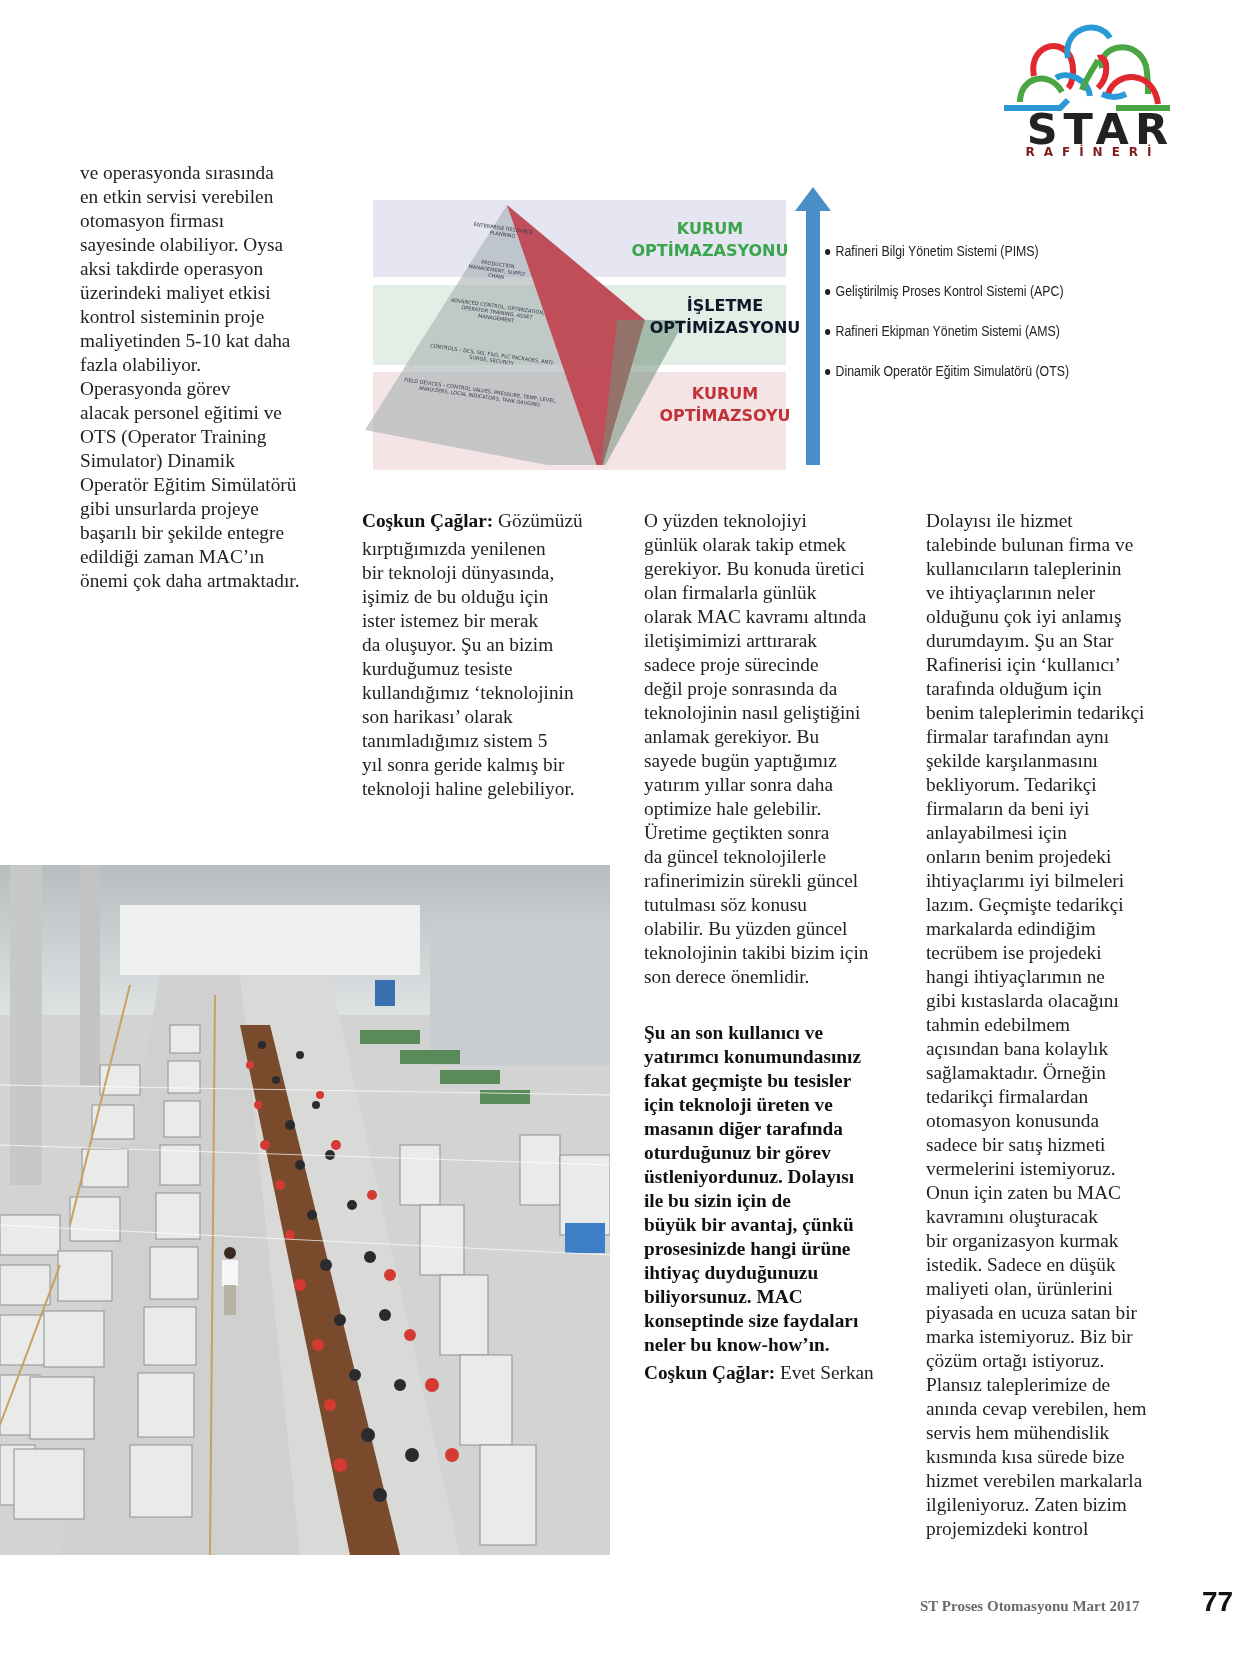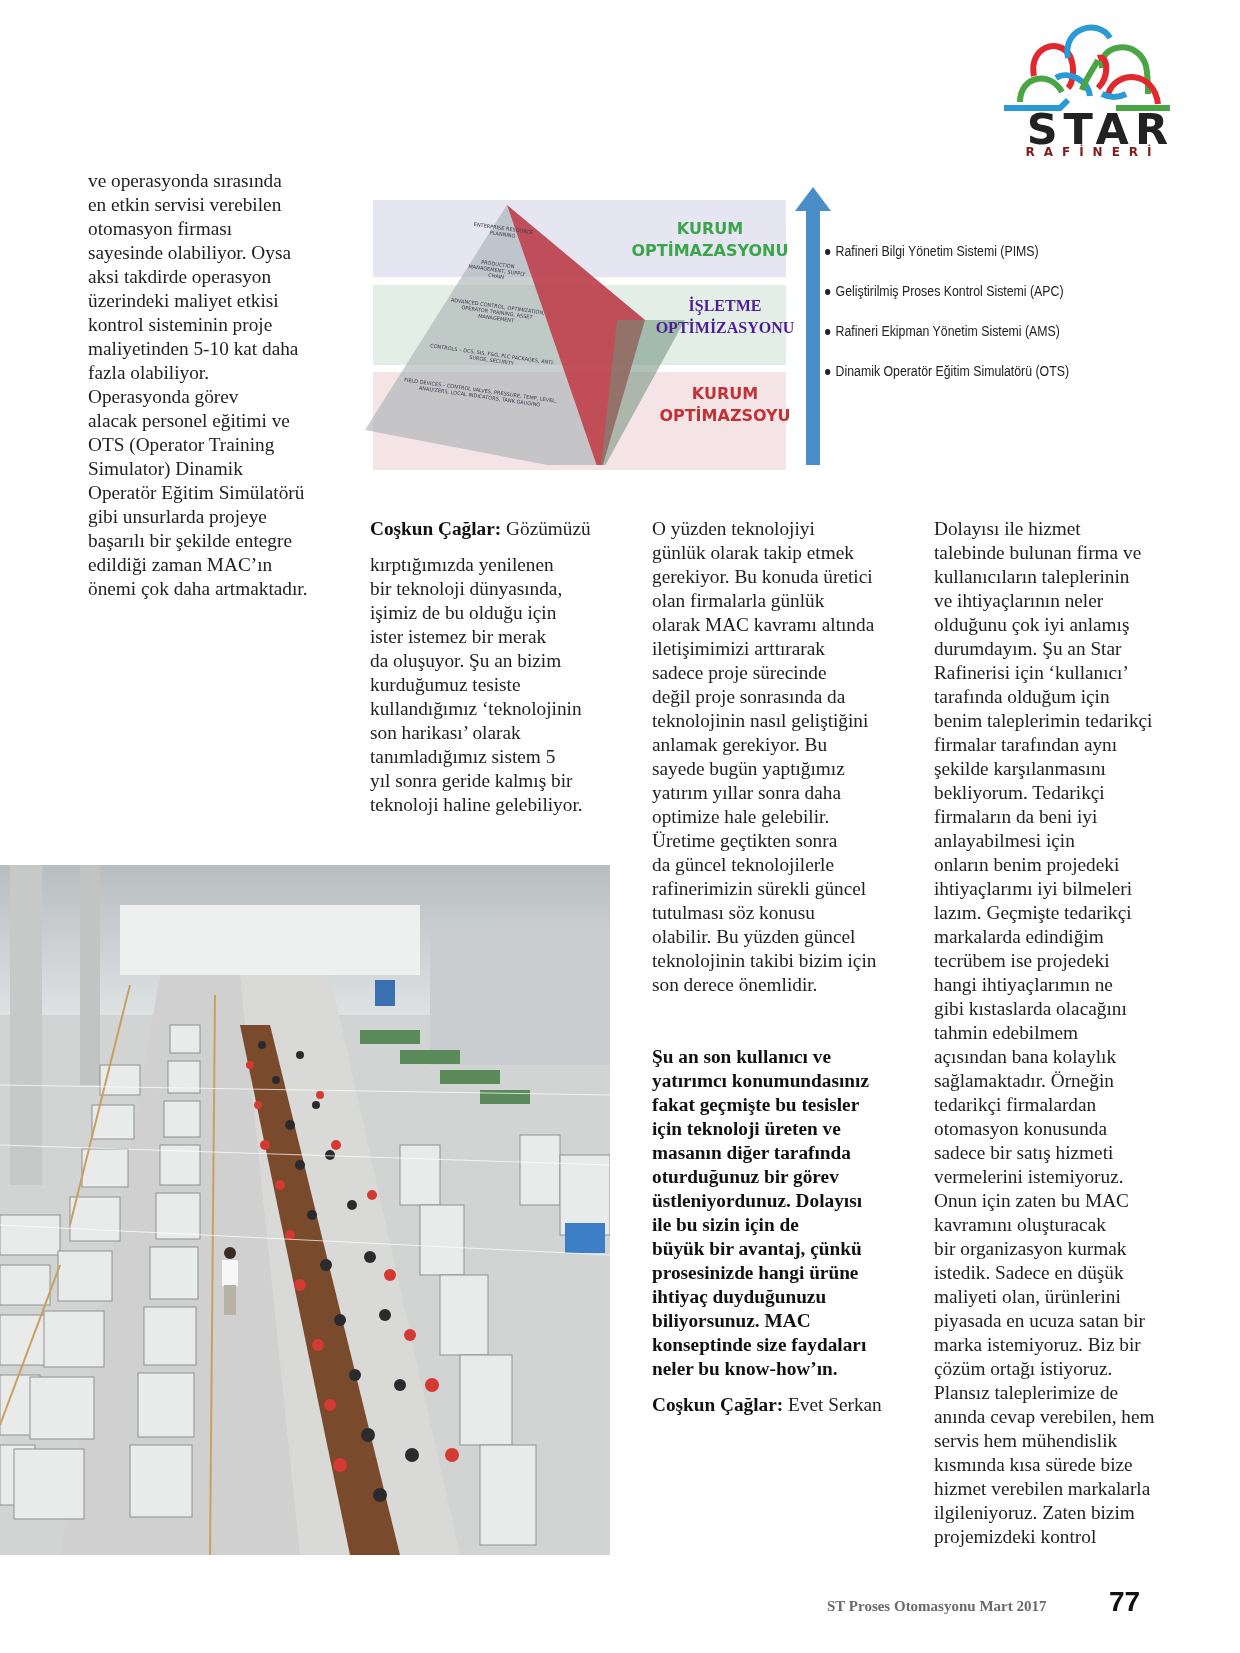--- a/index.html
+++ b/index.html
@@ -6,49 +6,49 @@
   body { width: 1240px; height: 1653px; position: relative; overflow: hidden; font-family: "DejaVu Serif", serif; color: #1a1a1a; }
 
   
   .logo { position: absolute; left: 998px; top: 14px; width: 180px; height: 140px; }
   .logo svg { position: absolute; left: 0; top: 0; }
   .logo-star { position: absolute; left: 6px; top: 98px; width: 170px; text-align: right; font-family: "DejaVu Sans", sans-serif; font-weight: bold; font-size: 43px; letter-spacing: 6px; color: #222; line-height: 34px; }
   .logo-sub { position: absolute; left: 10px; top: 131px; width: 170px; text-align: center; font-family: "DejaVu Sans", sans-serif; font-weight: bold; font-size: 12px; letter-spacing: 9px; color: #7f1d1d; }
 
   
   .col { position: absolute; font-family: "Liberation Serif", "DejaVu Serif", serif; font-size: 19.3px; line-height: 24px; color: #222; }
-  .col p { margin: 12px; white-space: pre-line; }
+  .col p { margin: 4px; white-space: pre-line; }
   .col .bold { font-weight: bold; color: #111; }
   .col .gap { height: 24px; }
   .col1 { left: 76px; top: 157px; width: 270px; }
   .col2 { left: 358px; top: 505px; width: 260px; }
   .col3 { left: 640px; top: 505px; width: 265px; }
   .col4 { left: 922px; top: 505px; width: 265px; }
 
   
   .diagram { position: absolute; left: 355px; top: 175px; width: 820px; height: 290px; }
   .band { position: absolute; left: 18px; width: 413px; }
   .band-kurum { top: 25px; height: 77px; background: #e6e5f2; }
   .band-isletme { top: 110px; height: 80px; background: #e3efe6; }
   .band-proses { top: 197px; height: 98px; background: #f5e4e6; }
   .band-label { position: absolute; font-family: "DejaVu Sans", sans-serif; font-weight: bold; font-size: 16px; line-height: 22px; text-align: center; margin-top: 10px; }
   .lbl-kurum { left: 250px; top: 33px; width: 210px; color: #3aa54a; }
-  .lbl-isletme { left: 270px; top: 110px; width: 200px; color: #4c1d95; font-family: Liberation Serif, serif; }
+  .lbl-isletme { left: 270px; top: 110px; width: 200px; color: #0f172a; }
   .lbl-proses { left: 265px; top: 198px; width: 210px; color: #c03236; }
   .pyr-text { position: absolute; font-family: "DejaVu Sans", sans-serif; font-size: 5px; line-height: 6px; text-align: center; color: #3a3a4a; transform: rotate(8deg); }
   .arrow { position: absolute; left: 438px; top: 10px; width: 40px; height: 280px; }
   .bullets { position: absolute; left: 470px; top: 66px; width: 340px; }
   .bullet { font-family: "Liberation Sans", "DejaVu Sans", sans-serif; font-size: 14px; color: #222; height: 40px; line-height: 20px; transform: scaleX(0.88); transform-origin: left center; white-space: nowrap; }
   .bullet .dot { display: inline-block; width: 6px; height: 6px; border-radius: 50%; background: #222; margin-right: 6px; vertical-align: middle; }
 
   
   .photo { position: absolute; left: 0; top: 865px; width: 610px; height: 690px; overflow: hidden; background: #cfd1d2; }
 
   
-  .footer { position: absolute; left: 817px; top: 1586px; width: 320px; height: 40px; }
+  .footer { position: absolute; left: 910px; top: 1586px; width: 320px; height: 40px; }
   .footer-text { position: absolute; left: 10px; top: 12px; font-family: "Liberation Serif", "DejaVu Serif", serif; font-size: 15px; color: #6a6a6a; font-weight: bold; white-space: nowrap; }
   .footer-page { position: absolute; left: 292px; top: 0px; font-family: Liberation Sans, sans-serif; font-size: 28px; font-weight: bold; color: #111; }
 </style>
 </head>
 <body>
 
 <div class="logo">
   <svg width="180" height="100" viewBox="0 0 180 100">
     <path d="M6,94 H62 L70,86" fill="none" stroke="#2a9ad6" stroke-width="6"></path>
     <path d="M118,94 H172" fill="none" stroke="#4aa544" stroke-width="6"></path>

